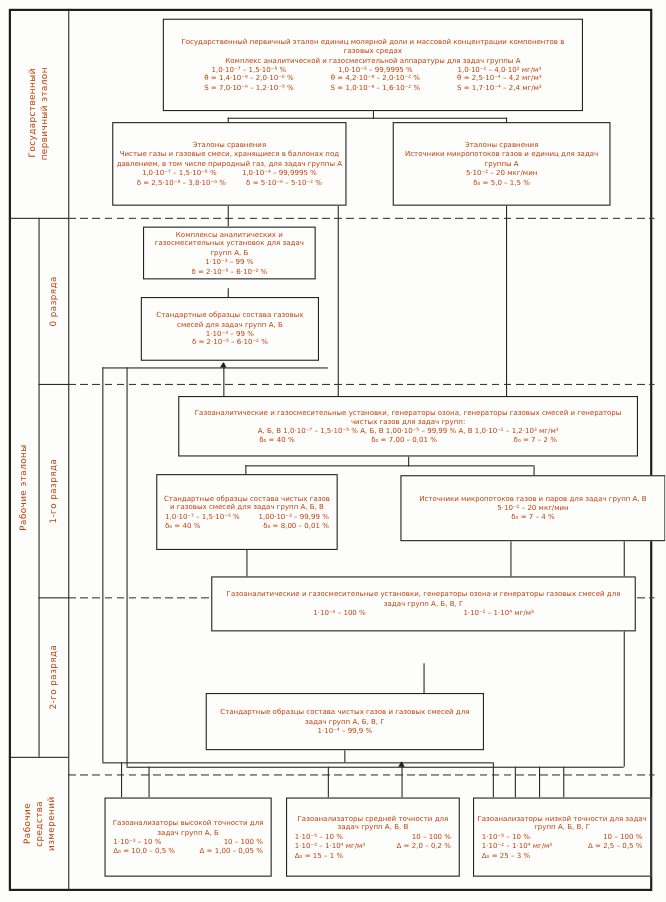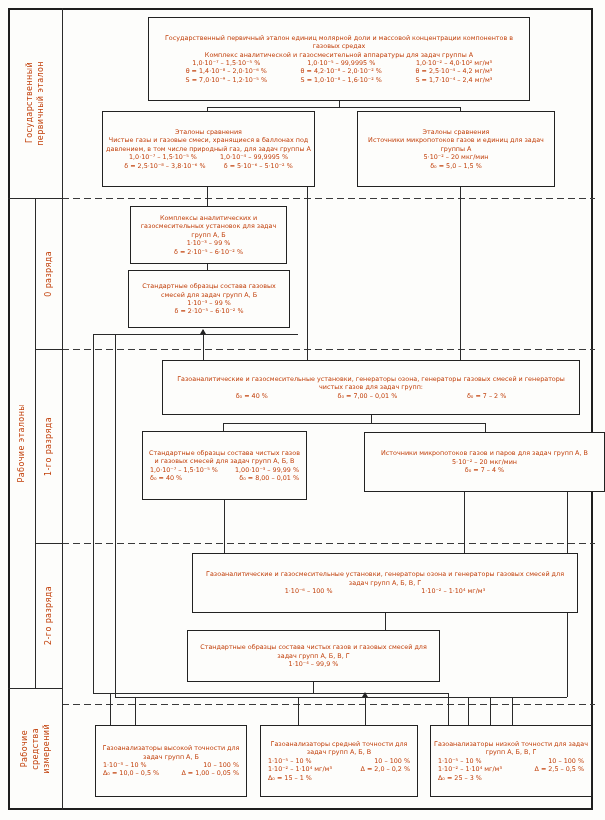--- a/index.html
+++ b/index.html
@@ -126,34 +126,35 @@
     </div>
   </div>
 
   <div class="b" style="left:357px;top:111px;width:198px;height:76px">
     <div>Эталоны сравнения</div>
     <div>Источники микропотоков газов и единиц для задач группы А</div>
     <div>5·10⁻² – 20 мкг/мин</div>
     <div>δ₀ = 5,0 – 1,5 %</div>
   </div>
 
-  <div class="b" style="left:130px;top:206px;width:157px;height:58px">
+  <div class="b" style="left:130px;top:206px;width:157px;height:48px">
     <div>Комплексы аналитических и газосмесительных установок для задач групп А, Б</div>
     <div>1·10⁻³ – 99 %</div>
     <div>δ = 2·10⁻⁵ – 6·10⁻² %</div>
   </div>
 
   <div class="b" style="left:128px;top:270px;width:162px;height:58px">
     <div>Стандартные образцы состава газовых смесей для задач групп А, Б</div>
     <div>1·10⁻³ – 99 %</div>
     <div>δ = 2·10⁻⁵ – 6·10⁻² %</div>
   </div>
 
   <div class="b" style="left:162px;top:360px;width:418px;height:55px">
     <div>Газоаналитические и газосмесительные установки, генераторы озона, генераторы газовых смесей и генераторы чистых газов для задач групп:</div>
+    <div>А, Б, В 1,0·10⁻⁷ – 1,5·10⁻⁵ % А, Б, В 1,00·10⁻⁵ – 99,99 % А, В 1,0·10⁻² – 1,2·10³ мг/м³</div>
     <div class="row">
       <span>δ₀ = 40 %</span>
       <span>δ₀ = 7,00 – 0,01 %</span>
       <span>δ₀ = 7 – 2 %</span>
     </div>
   </div>
 
   <div class="b" style="left:142px;top:431px;width:165px;height:69px">
     <div>Стандартные образцы состава чистых газов и газовых смесей для задач групп А, Б, В</div>
     <div class="rowb">
@@ -165,21 +166,21 @@
       <span>δ₀ = 8,00 – 0,01 %</span>
     </div>
   </div>
 
   <div class="b" style="left:364px;top:432px;width:241px;height:60px">
     <div>Источники микропотоков газов и паров для задач групп А, В</div>
     <div>5·10⁻² – 20 мкг/мин</div>
     <div>δ₀ = 7 – 4 %</div>
   </div>
 
-  <div class="b" style="left:192px;top:553px;width:386px;height:60px">
+  <div class="b" style="left:192px;top:524px;width:386px;height:50px">
     <div>Газоаналитические и газосмесительные установки, генераторы озона и генераторы газовых смесей для задач групп А, Б, В, Г</div>
     <div class="row">
       <span>1·10⁻⁶ – 100 %</span>
       <span>1·10⁻² – 1·10⁴ мг/м³</span>
     </div>
   </div>
 
   <div class="b" style="left:187px;top:630px;width:253px;height:52px">
     <div>Стандартные образцы состава чистых газов и газовых смесей для задач групп А, Б, В, Г</div>
     <div>1·10⁻⁴ – 99,9 %</div>

